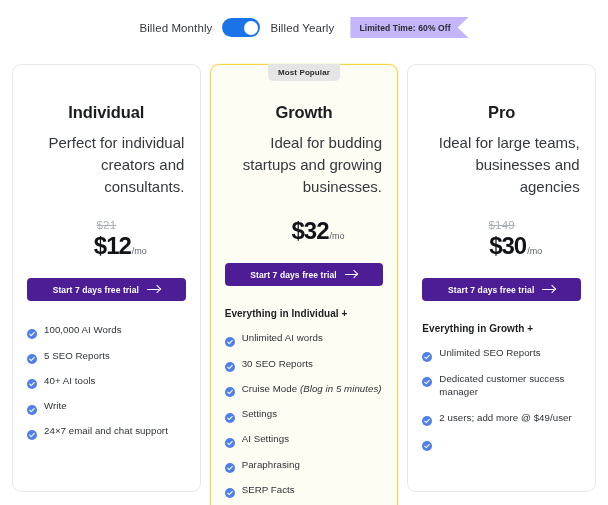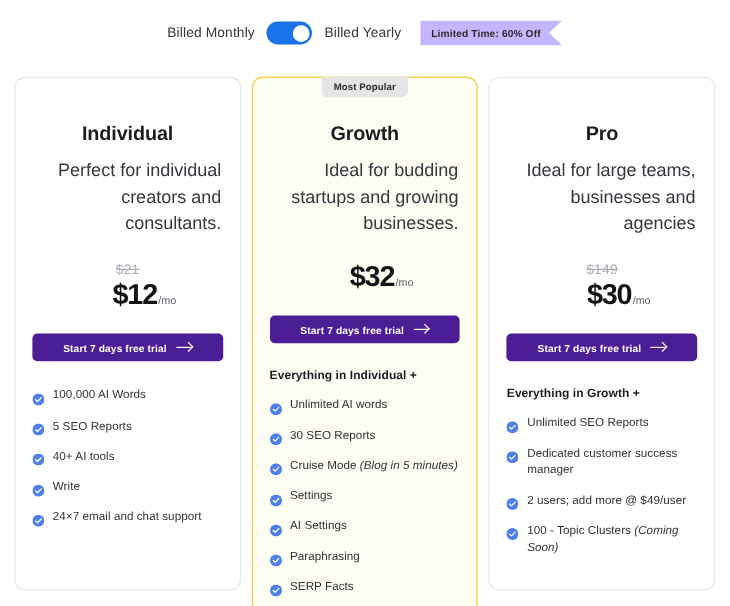--- a/index.html
+++ b/index.html
@@ -388,19 +388,18 @@
                 <circle cx="10" cy="10" r="10" fill="#4f7fe8"></circle>
                 <path d="M5.4 10.2 L8.5 13.2 L14.6 6.9" fill="none" stroke="#ffffff" stroke-width="2.1" stroke-linecap="round" stroke-linejoin="round"></path>
               </svg></span>
             <div class="feature-text"><span>2 users; add more @ $49/user</span></div>
           </div>
           <div class="feature">
             <span class="check"><svg viewBox="0 0 20 20" width="10" height="10">
                 <circle cx="10" cy="10" r="10" fill="#4f7fe8"></circle>
                 <path d="M5.4 10.2 L8.5 13.2 L14.6 6.9" fill="none" stroke="#ffffff" stroke-width="2.1" stroke-linecap="round" stroke-linejoin="round"></path>
               </svg></span>
-            <div class="feature-text"><span>100 - Topic Clusters</span> <i>(Coming Soon)</i></div>
           </div>
         </div>
       </div>
     </div>
 
 </div>
 
 </body></html>

